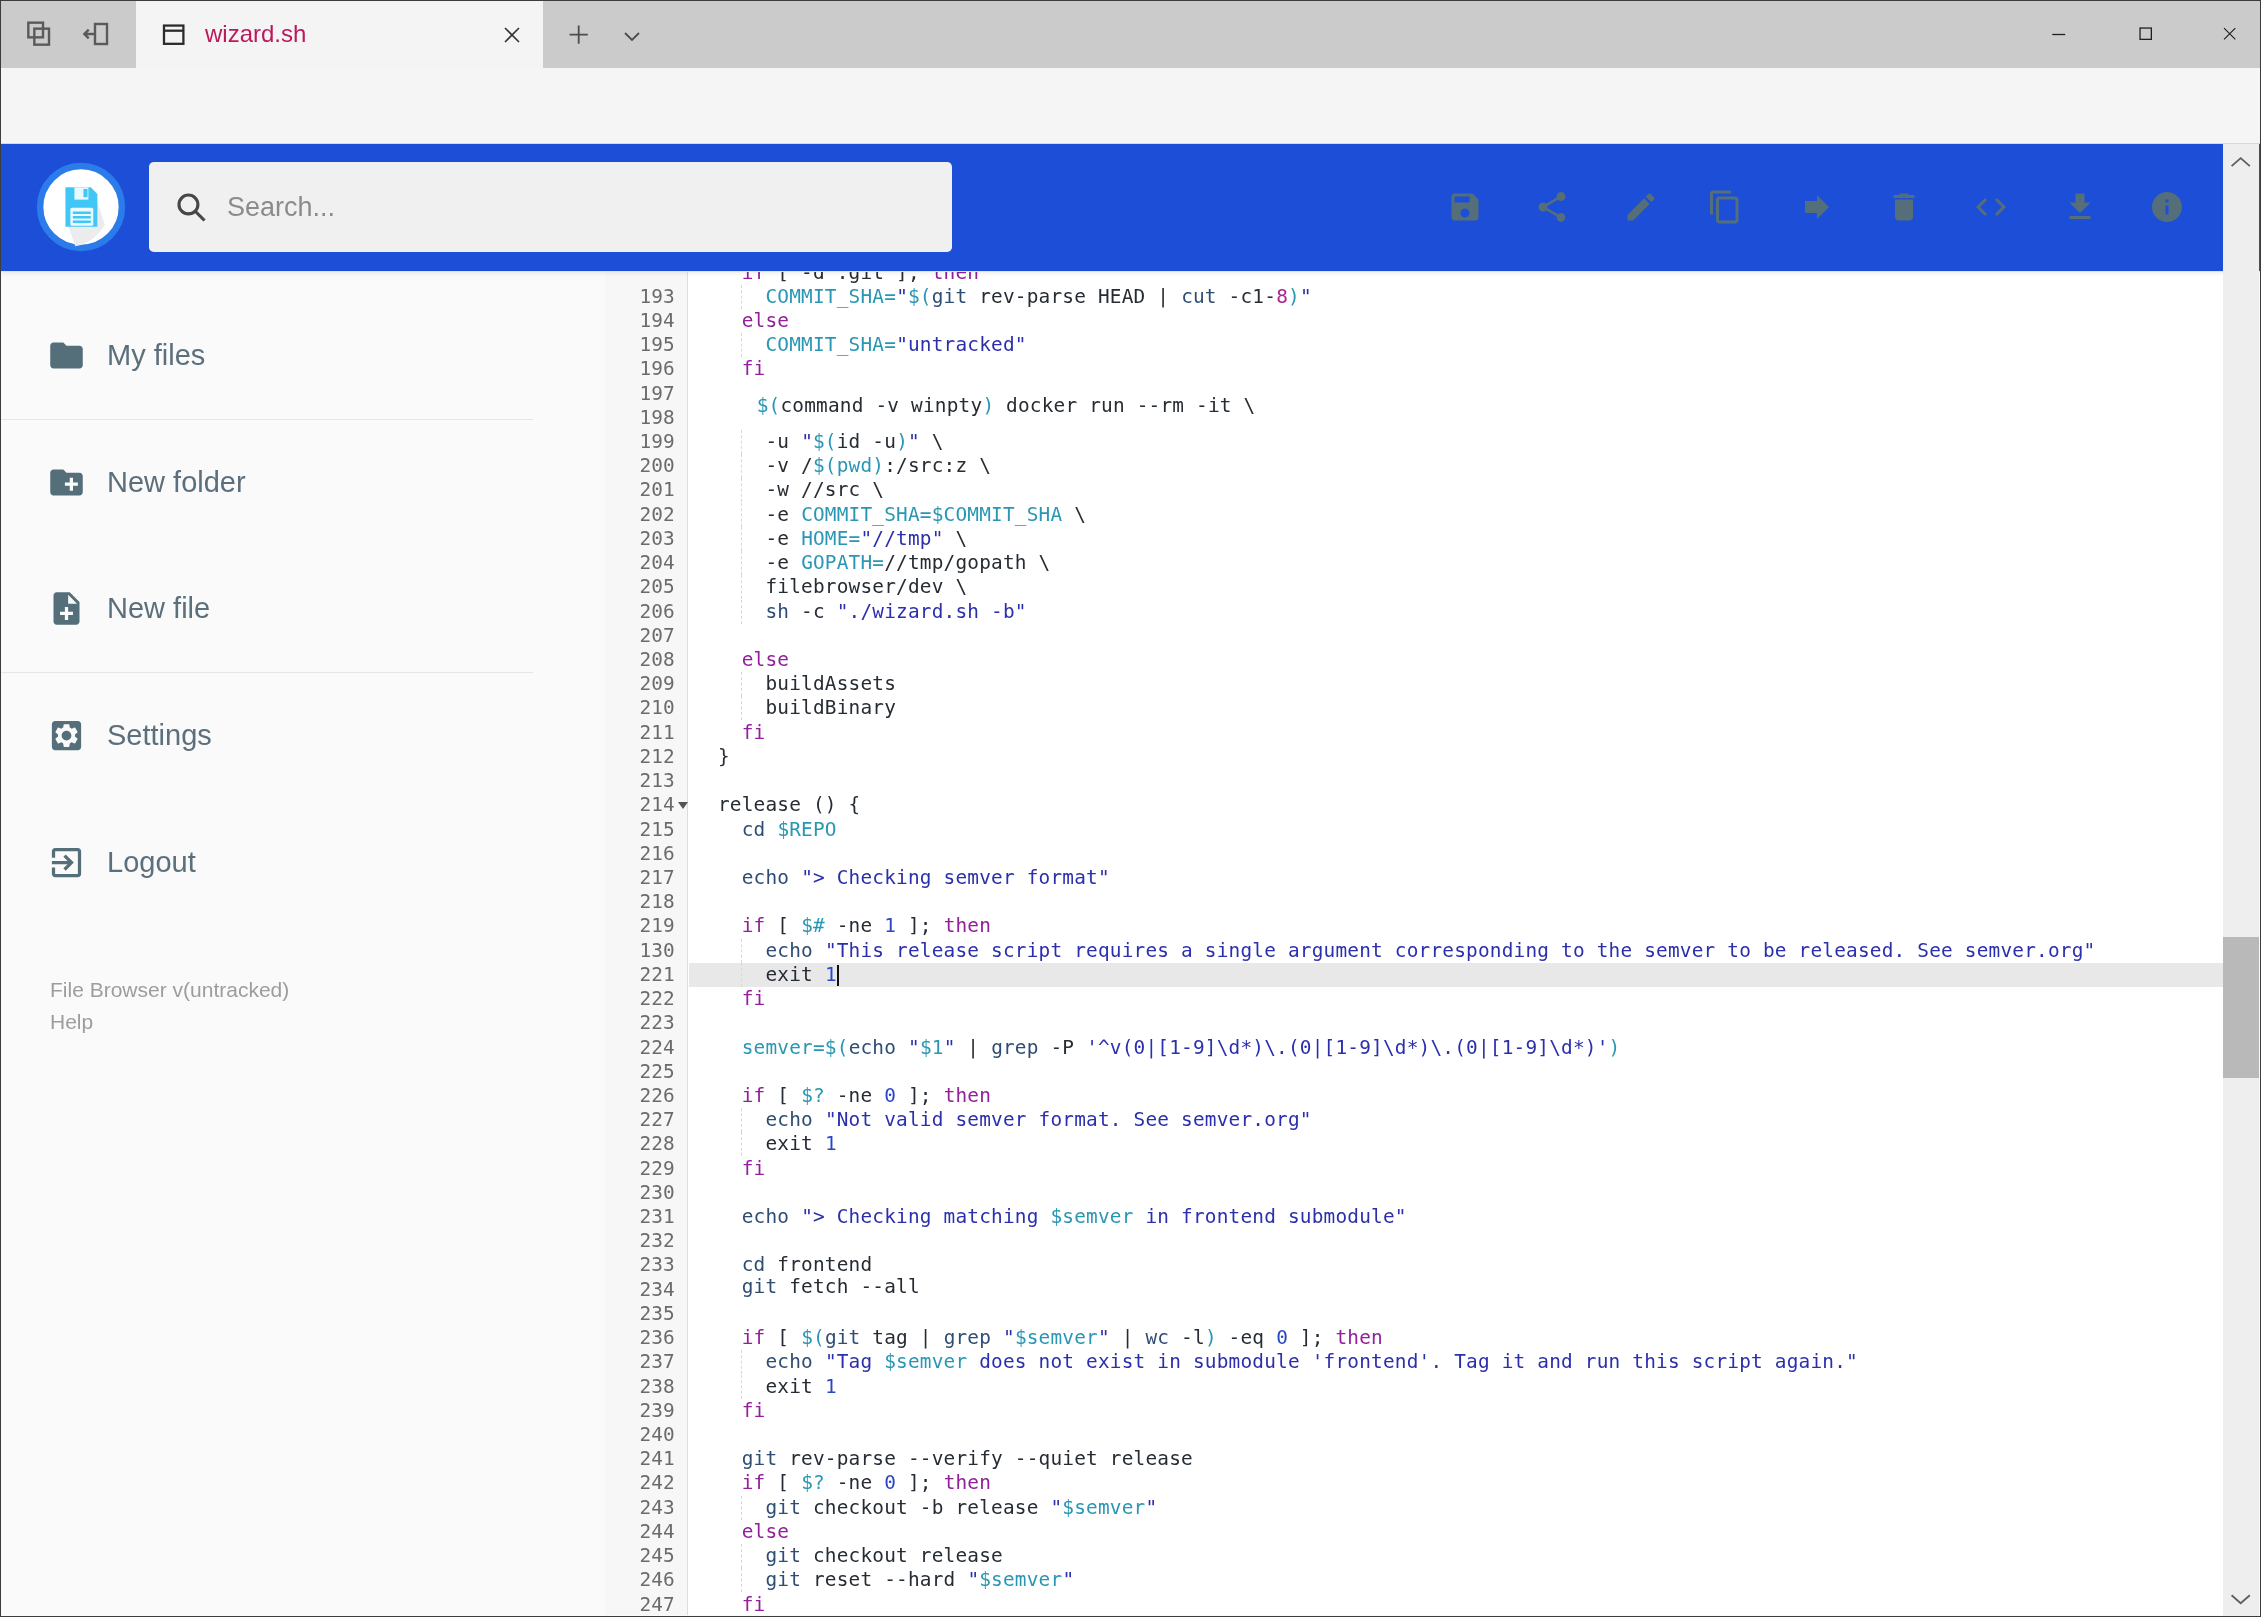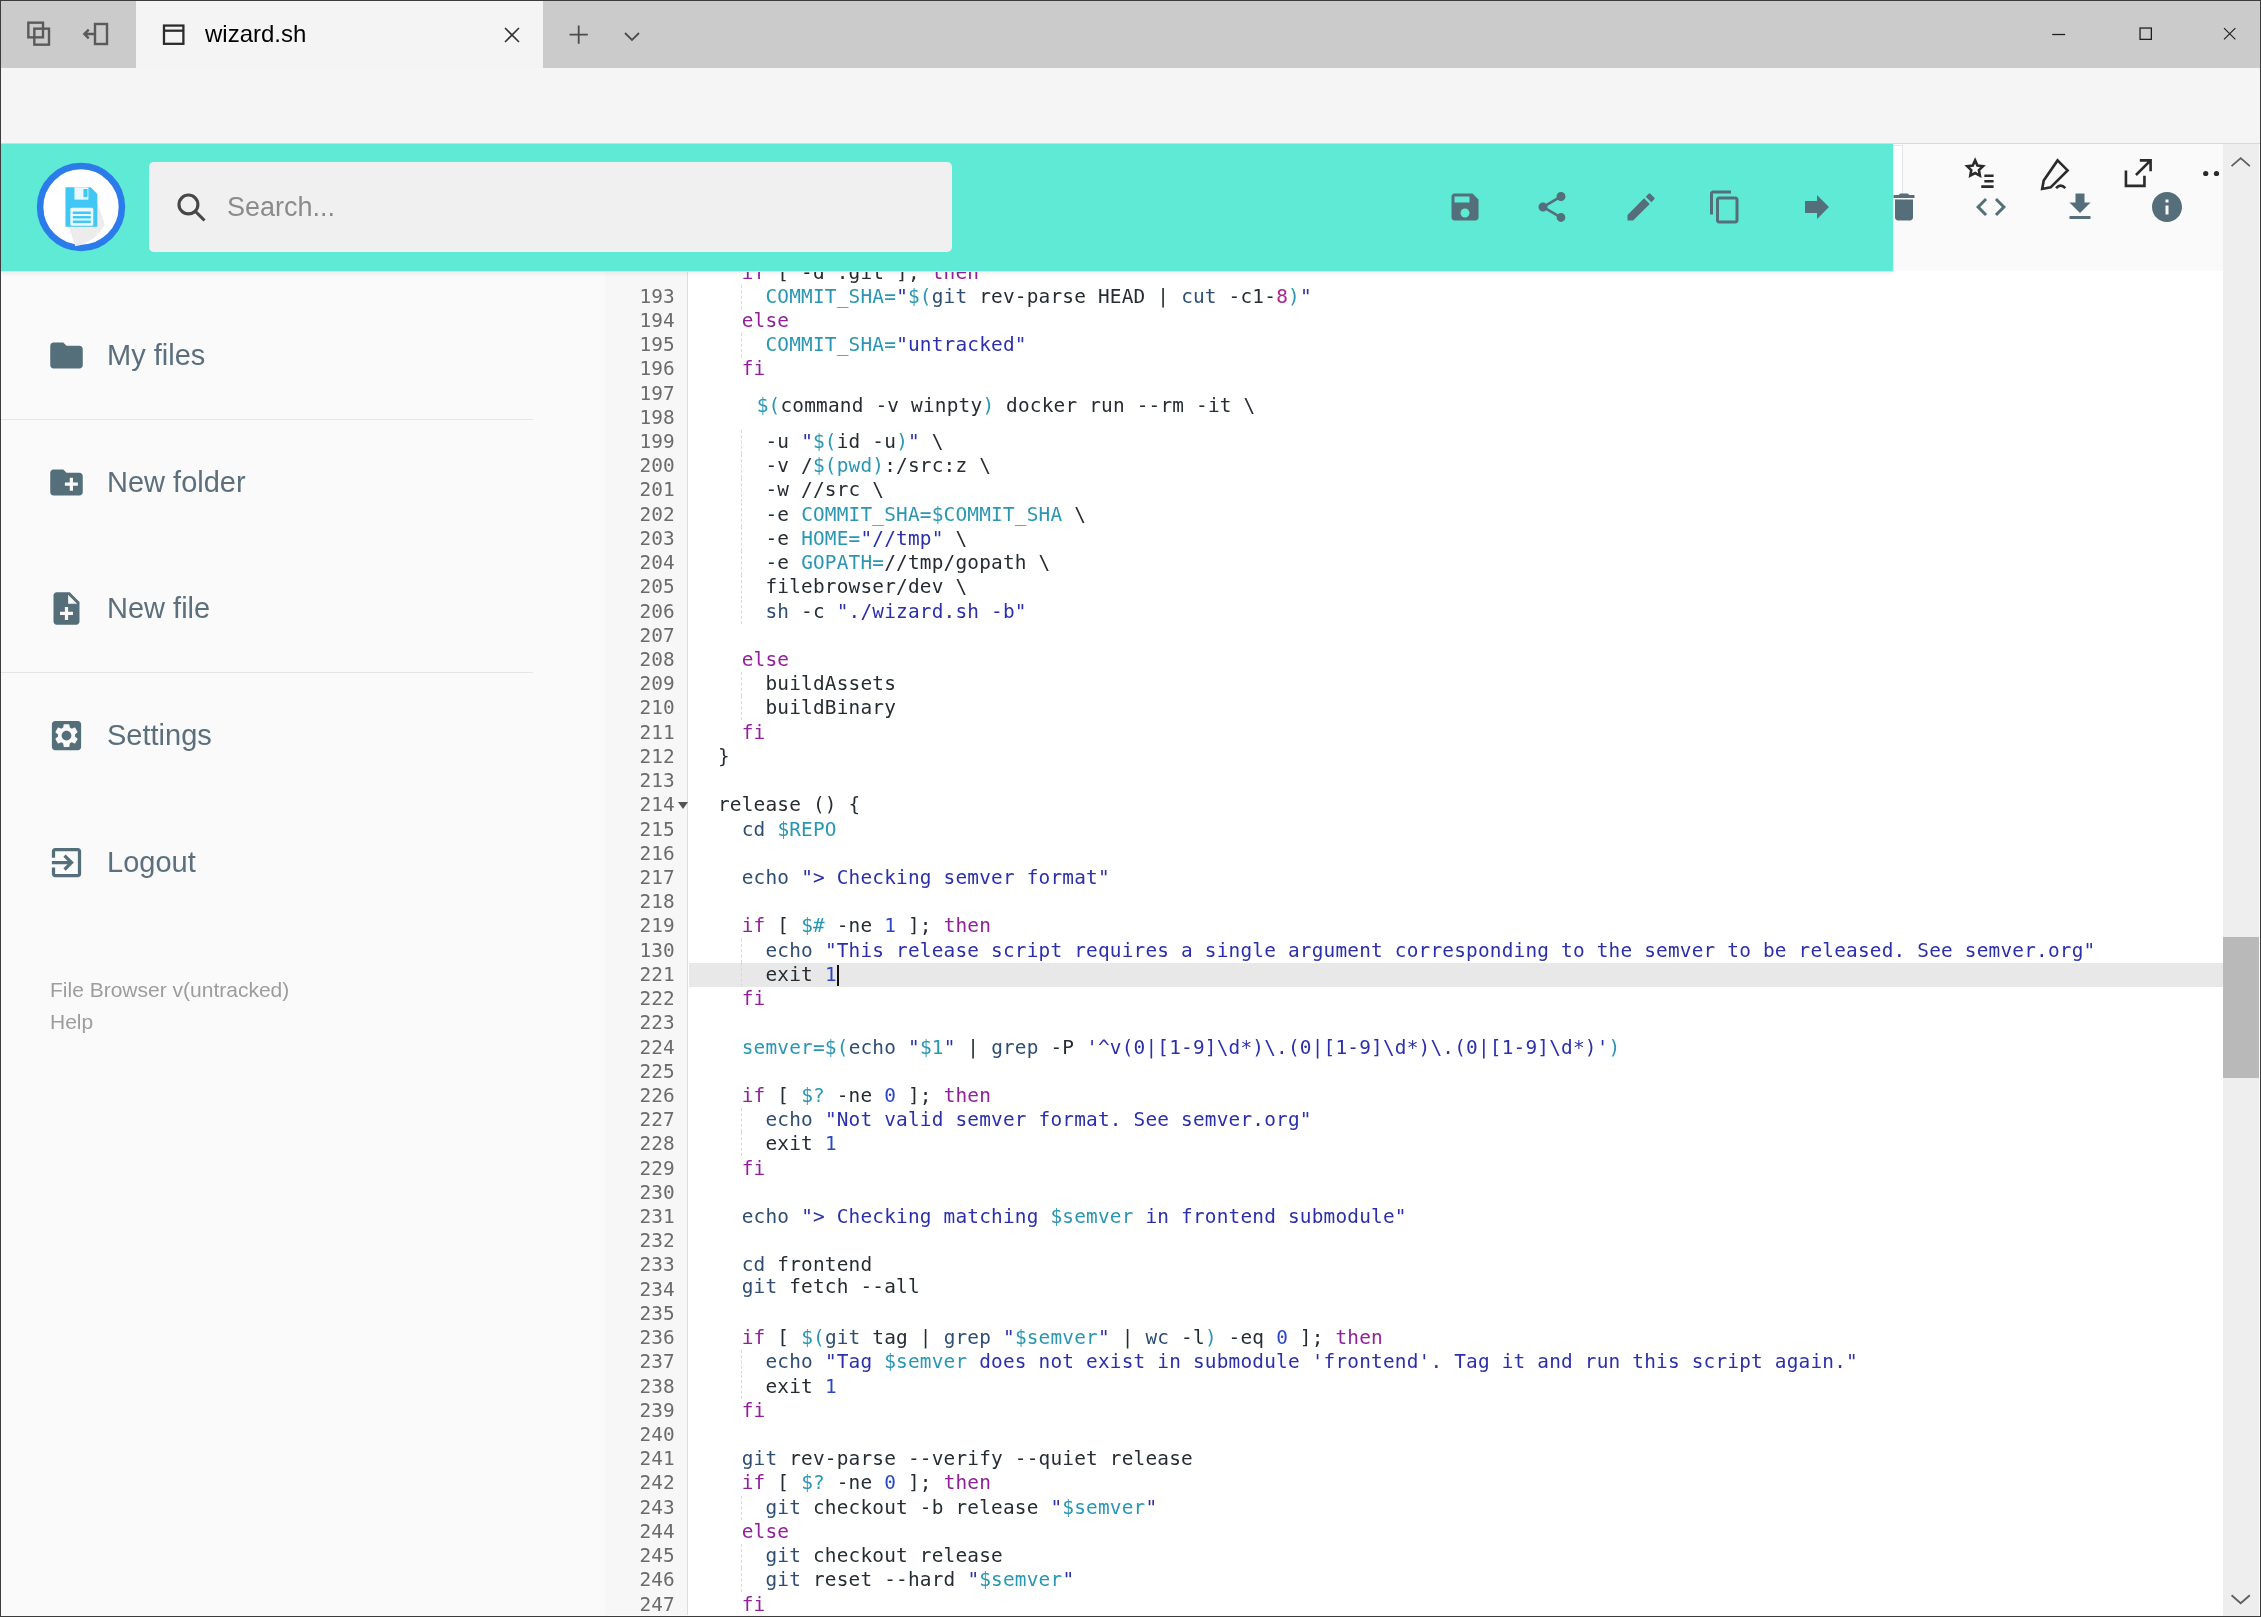--- a/index.html
+++ b/index.html
@@ -6,42 +6,42 @@
   html,body { width:2261px; height:1617px; overflow:hidden; background:#888; }
   .window { position:relative; width:2261px; height:1617px; background:#fafafa;
             font-family:"Liberation Sans", sans-serif; }
   .frame { position:absolute; inset:0; border:1.6px solid #3c3c3c; pointer-events:none; z-index:99; }
 
   
   .titlebar { position:absolute; left:0; top:0; width:2261px; height:68px; background:#cbcbcb; }
   .tb-icon { position:absolute; top:18px; width:32px; height:32px; color:#5a5a5a; }
   .tab { position:absolute; left:136px; top:0; width:407px; height:68px; background:#f4f4f4; }
   .tab-favicon { position:absolute; left:24px; top:21px; width:27.4px; height:27.4px; color:#2b2b2b; }
-  .tab-title { position:absolute; left:69px; top:0; line-height:68px; font-size:24px; color:#000000; }
+  .tab-title { position:absolute; left:69px; top:0; line-height:68px; font-size:24px; color:#be185d; }
   .tab-close { position:absolute; right:19.4px; top:22.6px; width:24px; height:24px; color:#333; }
   .newtab { position:absolute; left:565px; top:21px; width:27.4px; height:27.4px; color:#4d4d4d; }
   .tablist { position:absolute; left:620px; top:24px; width:24px; height:24px; color:#4d4d4d; }
   .winbtn { position:absolute; top:0; width:81px; height:68px; color:#1f1f1f; }
   .winbtn svg { position:absolute; left:31px; top:24px; width:19.4px; height:19.4px; }
 
   
   .navbar { position:absolute; left:0; top:68px; width:2261px; height:76px; background:#f5f5f5;
             border-bottom:0.8px solid #d9d9d9; }
   .nav-icon { position:absolute; top:87px; width:37px; height:37px; }
   .addressbar { position:absolute; left:357px; top:77px; width:1546px; height:55px; background:#fff;
                 border:0.8px solid #e7e7e7; }
   .ab-info { position:absolute; left:18px; top:13px; width:29px; height:29px; color:#7a7a7a; }
   .ab-sep { position:absolute; left:65px; top:8px; width:0.8px; height:39px; background:#dcdcdc; }
   .ab-url { position:absolute; left:81px; top:0; line-height:53px; font-size:24px; white-space:nowrap; }
   .ab-host { color:#141414; } .ab-path { color:#7b7b7b; }
   .ab-book { position:absolute; left:1437px; top:11.3px; width:32px; height:32px; color:#c4c4c4; }
   .ab-star { position:absolute; left:1500px; top:10.5px; width:34px; height:34px; color:#3a3a3a; }
 
   
-  .app-header { position:absolute; left:0; top:144px; width:1893px; height:128px; background:#5eead4;
+  .app-header { position:absolute; left:0; top:144px; width:2261px; height:128px; background:#1d4ed8;
                 border-bottom:0.8px solid #e4e4e4; box-shadow:0 1.6px 4px rgba(0,0,0,.06); z-index:5; }
   .logo { position:absolute; left:36px; top:18px; width:90px; height:90px; }
   .searchbox { position:absolute; left:149px; top:18px; width:803px; height:90px; background:#f0f0f0;
                border-radius:4.8px; }
   .search-mag { position:absolute; left:24px; top:27.4px; width:36px; height:36px; color:#474747; }
   .searchbox input { position:absolute; left:78px; top:0; width:694px; height:90px; border:none;
                      background:transparent; outline:none; font-size:27px; color:#333;
                      font-family:"Liberation Sans",sans-serif; }
   .searchbox input::placeholder { color:#8b8b8b; }
   .tool-btn { position:absolute; top:38px; width:48px; height:48px; color:var(--icon,#546E7A); cursor:pointer; }

